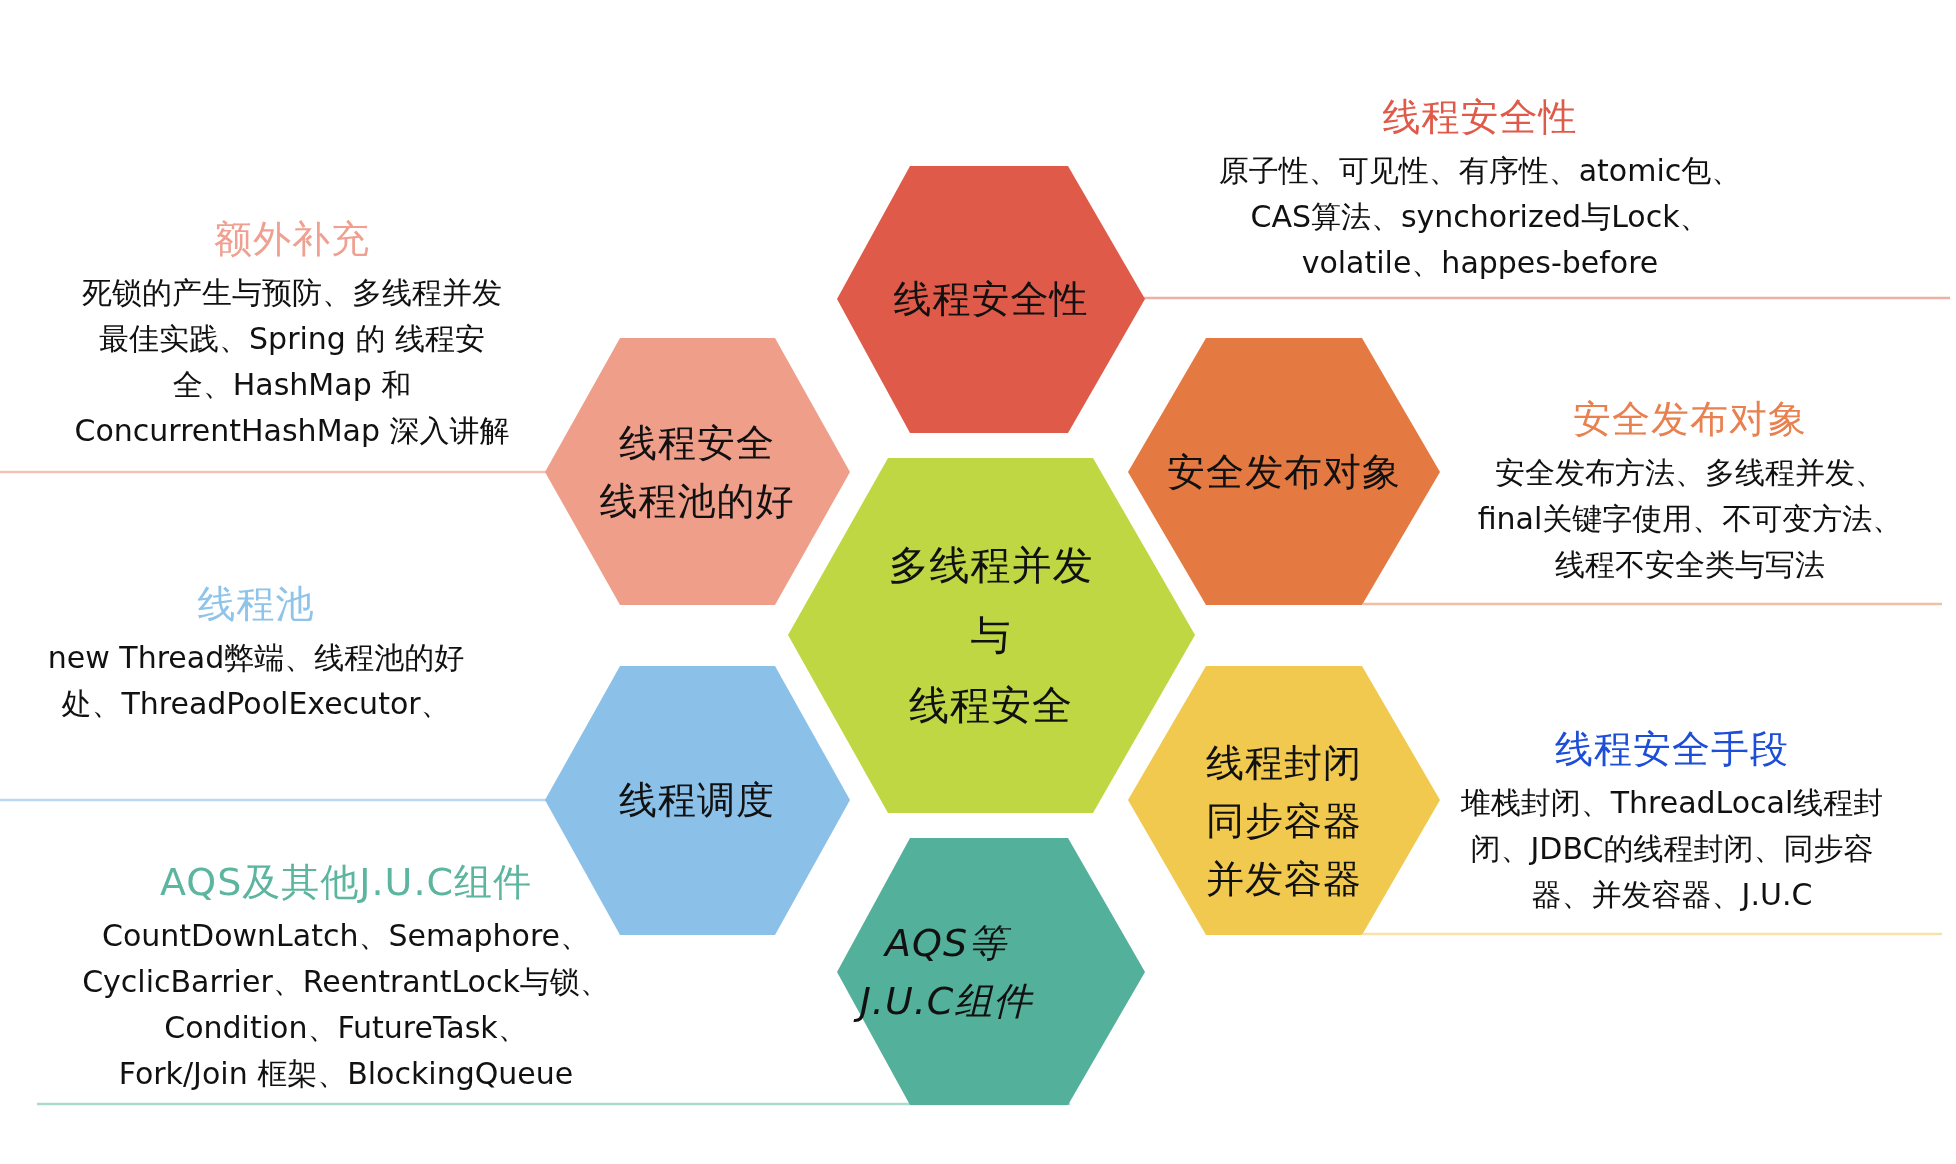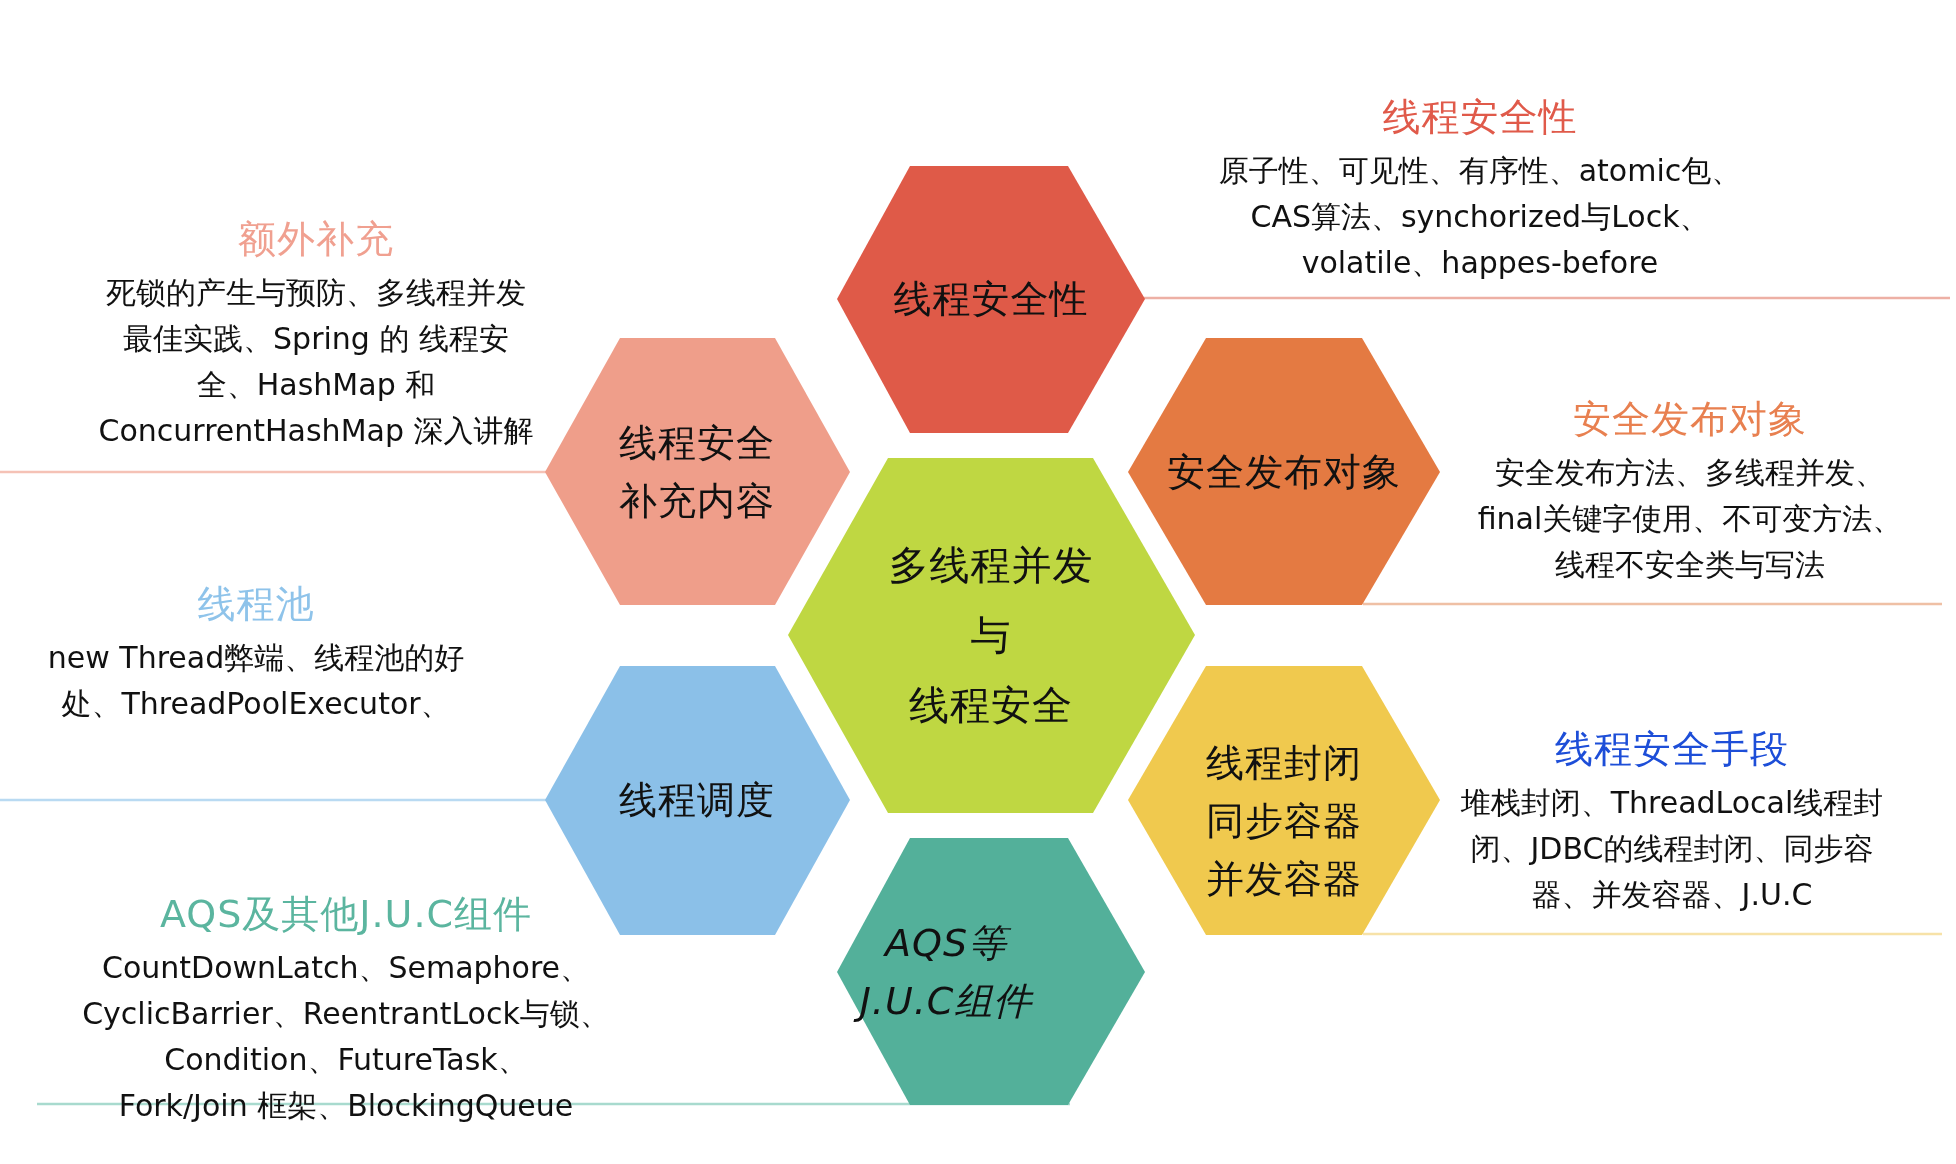--- a/index.html
+++ b/index.html
@@ -37,21 +37,21 @@
 <div class="hex-label center" style="left:991px; top:635px;">
   <div>多线程并发</div>
   <div>与</div>
   <div>线程安全</div>
 </div>
 <div class="hex-label" style="left:991px; top:299px;">
   <div>线程安全性</div>
 </div>
 <div class="hex-label" style="left:697px; top:472px;">
   <div>线程安全</div>
-  <div>补充内容</div>
+  <div>线程池的好</div>
 </div>
 <div class="hex-label" style="left:1284px; top:472px;">
   <div>安全发布对象</div>
 </div>
 <div class="hex-label" style="left:697px; top:800px;">
   <div>线程调度</div>
 </div>
 <div class="hex-label" style="left:1284px; top:800px;margin-top:21px;">
   <div>线程封闭</div>
   <div>同步容器</div>
@@ -62,21 +62,21 @@
   <div>J.U.C组件</div>
 </div>
 
 <div class="block" style="left:1480px; top:94px;">
   <div class="title" style="color:#E05A4A;">线程安全性</div>
   <div class="line">原子性、可见性、有序性、atomic包、</div>
   <div class="line">CAS算法、synchorized与Lock、</div>
   <div class="line">volatile、happes-before</div>
 </div>
 
-<div class="block" style="left:292px; top:216px;margin-left:24px;">
+<div class="block" style="left:292px; top:216px;">
   <div class="title" style="color:#F0A090;">额外补充</div>
   <div class="line">死锁的产生与预防、多线程并发</div>
   <div class="line">最佳实践、Spring 的 线程安</div>
   <div class="line">全、HashMap 和</div>
   <div class="line">ConcurrentHashMap 深入讲解</div>
 </div>
 
 <div class="block" style="left:1690px; top:396px;">
   <div class="title" style="color:#E88050;">安全发布对象</div>
   <div class="line">安全发布方法、多线程并发、</div>
@@ -90,19 +90,19 @@
   <div class="line">处、ThreadPoolExecutor、</div>
 </div>
 
 <div class="block" style="left:1672px; top:726px;">
   <div class="title" style="color:#1d4ed8;">线程安全手段</div>
   <div class="line">堆栈封闭、ThreadLocal线程封</div>
   <div class="line">闭、JDBC的线程封闭、同步容</div>
   <div class="line">器、并发容器、J.U.C</div>
 </div>
 
-<div class="block" style="left:346px; top:859px;margin-top:32px;">
+<div class="block" style="left:346px; top:859px;">
   <div class="title" style="color:#5BB59F;">AQS及其他J.U.C组件</div>
   <div class="line">CountDownLatch、Semaphore、</div>
   <div class="line">CyclicBarrier、ReentrantLock与锁、</div>
   <div class="line">Condition、FutureTask、</div>
   <div class="line">Fork/Join 框架、BlockingQueue</div>
 </div>
 
 </body></html>

